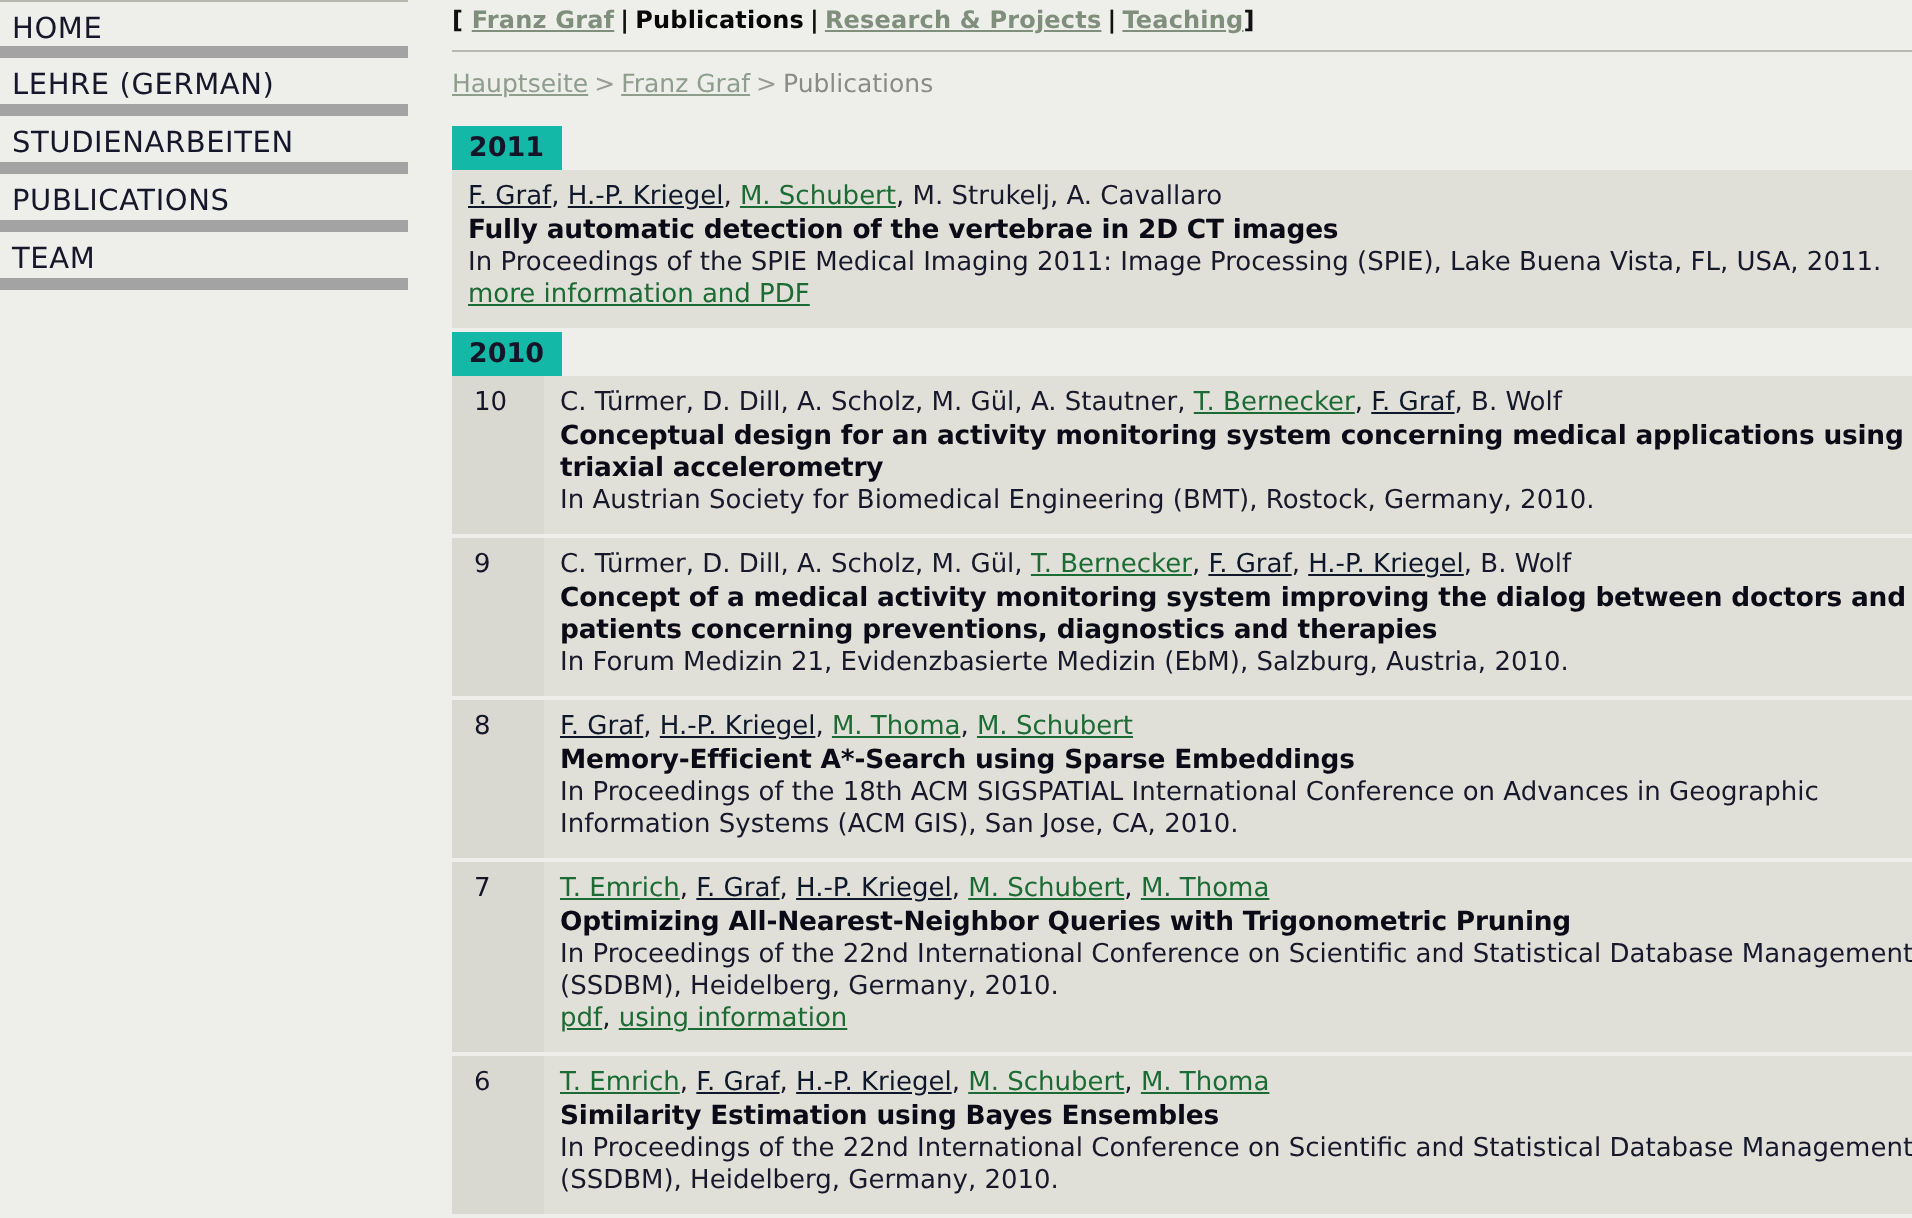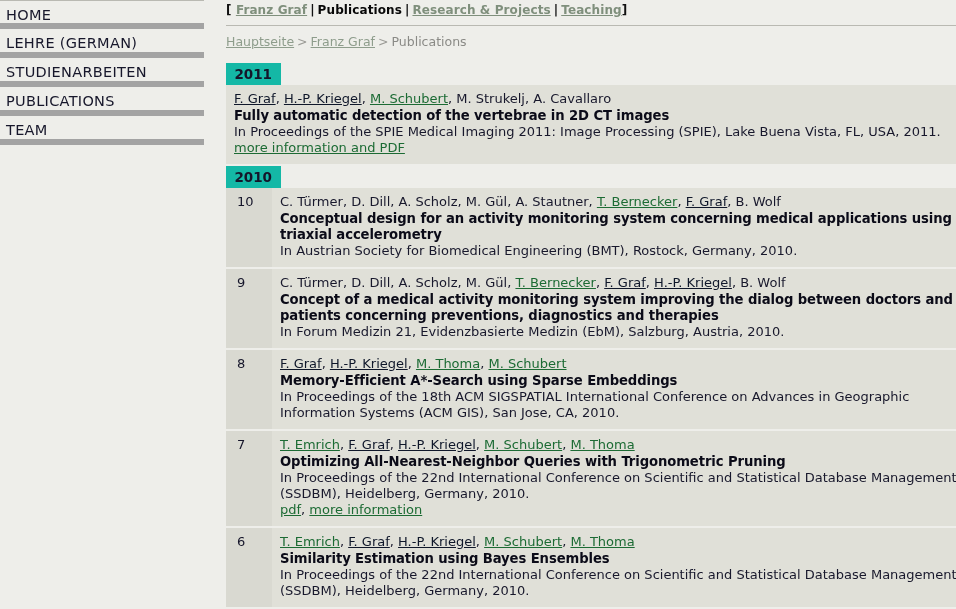--- a/index.html
+++ b/index.html
@@ -238,21 +238,21 @@
             <div class="title">Memory-Efficient A*-Search using Sparse Embeddings</div>
             <div class="venue">In Proceedings of the 18th ACM SIGSPATIAL International Conference on Advances in Geographic Information Systems (ACM GIS), San Jose, CA, 2010.</div>
           </div>
         </div>
         <div class="entry">
           <div class="entry-num">7</div>
           <div class="entry-body">
             <div class="authors"><a class="author">T. Emrich</a><span class="comma">, </span><a class="author visited">F. Graf</a><span class="comma">, </span><a class="author visited">H.-P. Kriegel</a><span class="comma">, </span><a class="author">M. Schubert</a><span class="comma">, </span><a class="author">M. Thoma</a></div>
             <div class="title">Optimizing All-Nearest-Neighbor Queries with Trigonometric Pruning</div>
             <div class="venue">In Proceedings of the 22nd International Conference on Scientific and Statistical Database Management (SSDBM), Heidelberg, Germany, 2010.</div>
-            <div class="links"><a class="reslink">pdf</a><span class="comma">, </span><a class="reslink">more information</a></div>
+            <div class="links"><a class="reslink">pdf</a><span class="comma">, </span><a class="reslink">using information</a></div>
           </div>
         </div>
         <div class="entry">
           <div class="entry-num">6</div>
           <div class="entry-body">
             <div class="authors"><a class="author">T. Emrich</a><span class="comma">, </span><a class="author visited">F. Graf</a><span class="comma">, </span><a class="author visited">H.-P. Kriegel</a><span class="comma">, </span><a class="author">M. Schubert</a><span class="comma">, </span><a class="author">M. Thoma</a></div>
             <div class="title">Similarity Estimation using Bayes Ensembles</div>
             <div class="venue">In Proceedings of the 22nd International Conference on Scientific and Statistical Database Management (SSDBM), Heidelberg, Germany, 2010.</div>
           </div>
         </div>

